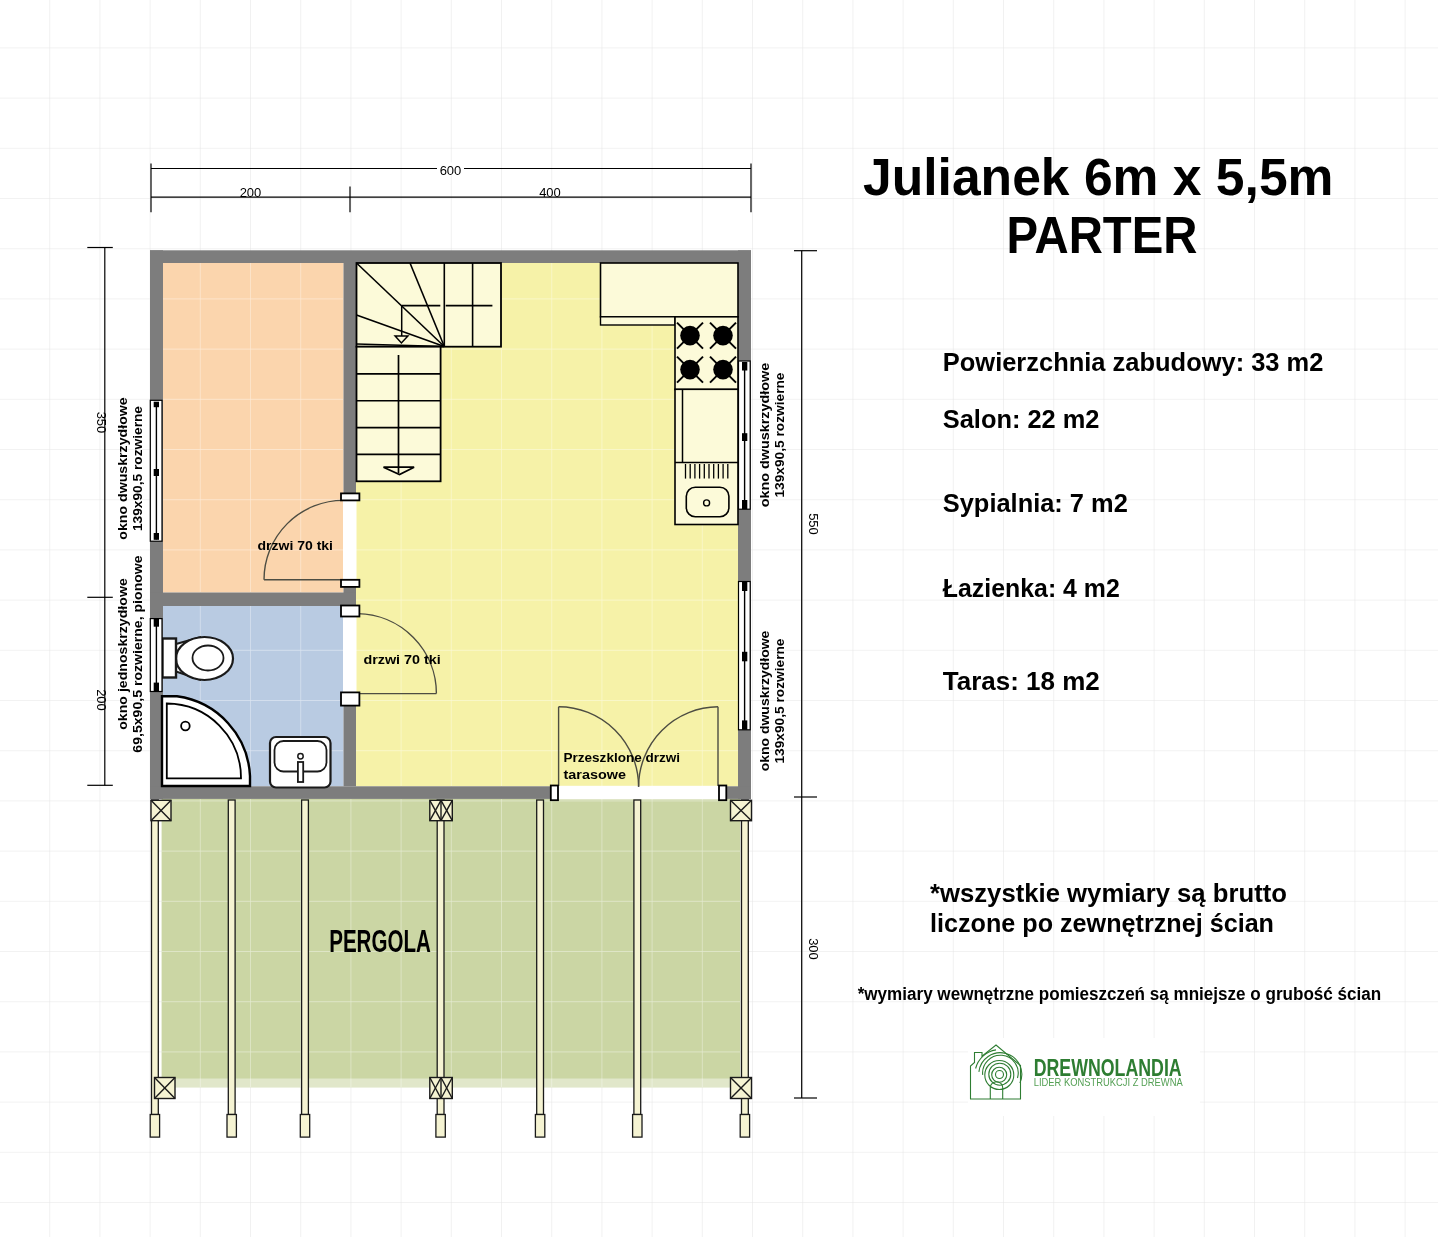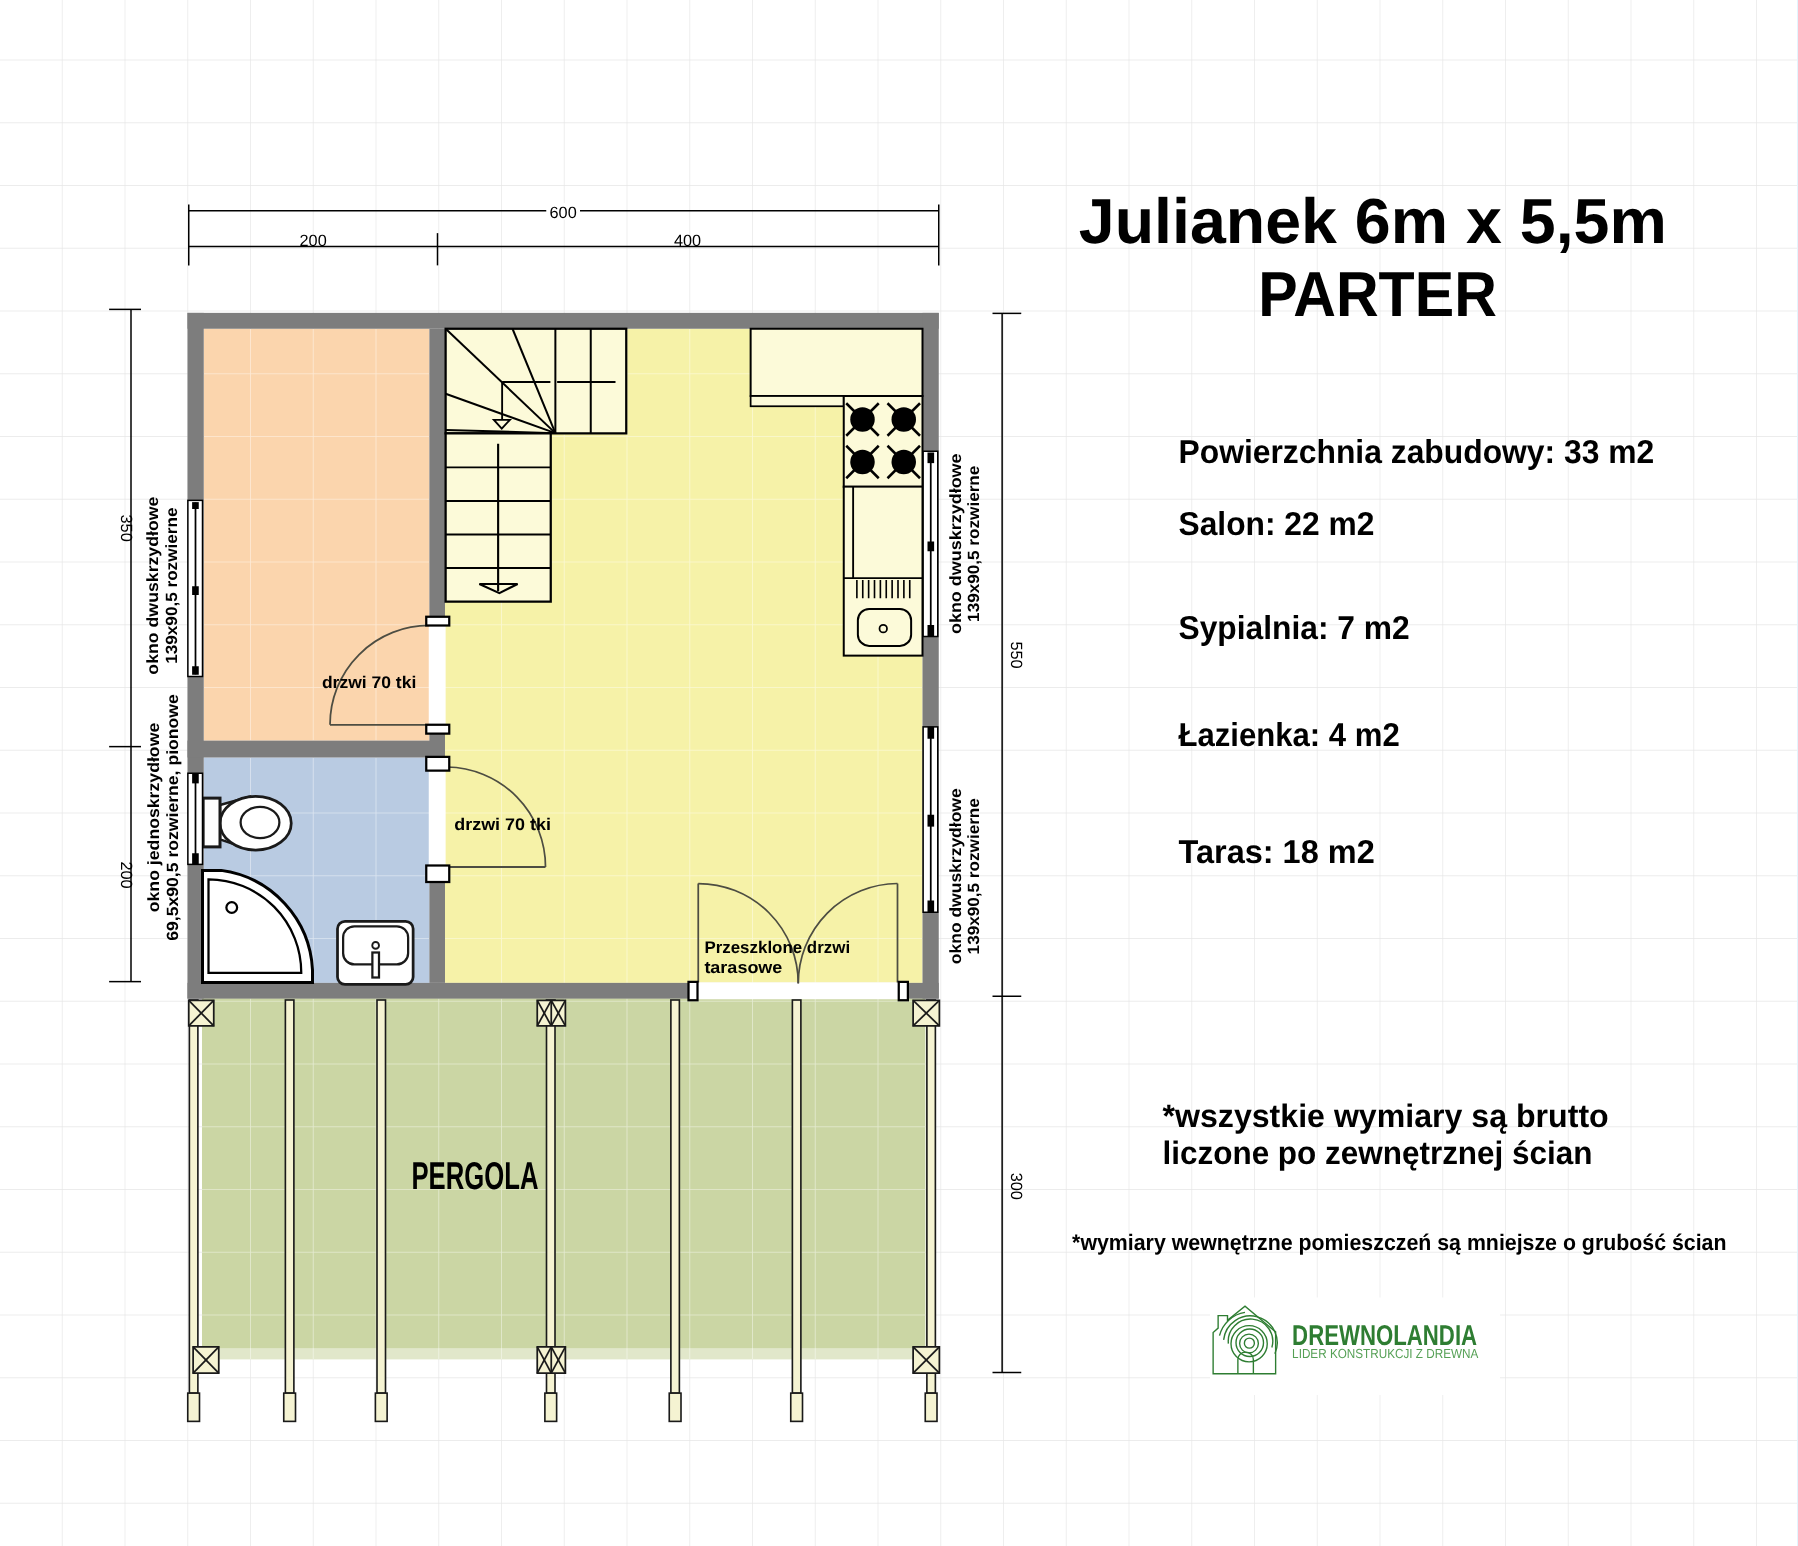--- a/index.html
+++ b/index.html
@@ -1,16 +1,16 @@
 <!DOCTYPE html>
 <html><head>
 <meta charset="utf-8">
 <style>
 html,body{margin:0;padding:0;background:#ffffff;}
-#canvas{position:relative;width:1438px;height:1237px;background:#7dd3fc;overflow:hidden;}
+#canvas{position:relative;width:1438px;height:1237px;background:#fef9c3;overflow:hidden;}
 svg text{font-family:"Liberation Sans", sans-serif;}
 </style>
 </head>
 <body>
 <div id="canvas">
 <svg width="1438" height="1237" viewBox="0 0 1438 1237">
 <defs>
 <pattern id="grid" width="50.2" height="50.2" patternUnits="userSpaceOnUse" x="0" y="-1.8">
 <path d="M50.2,0 V50.2 M0,50.2 H50.2" stroke="#e6e6e6" stroke-width="1.1" fill="none"></path>
 </pattern>

